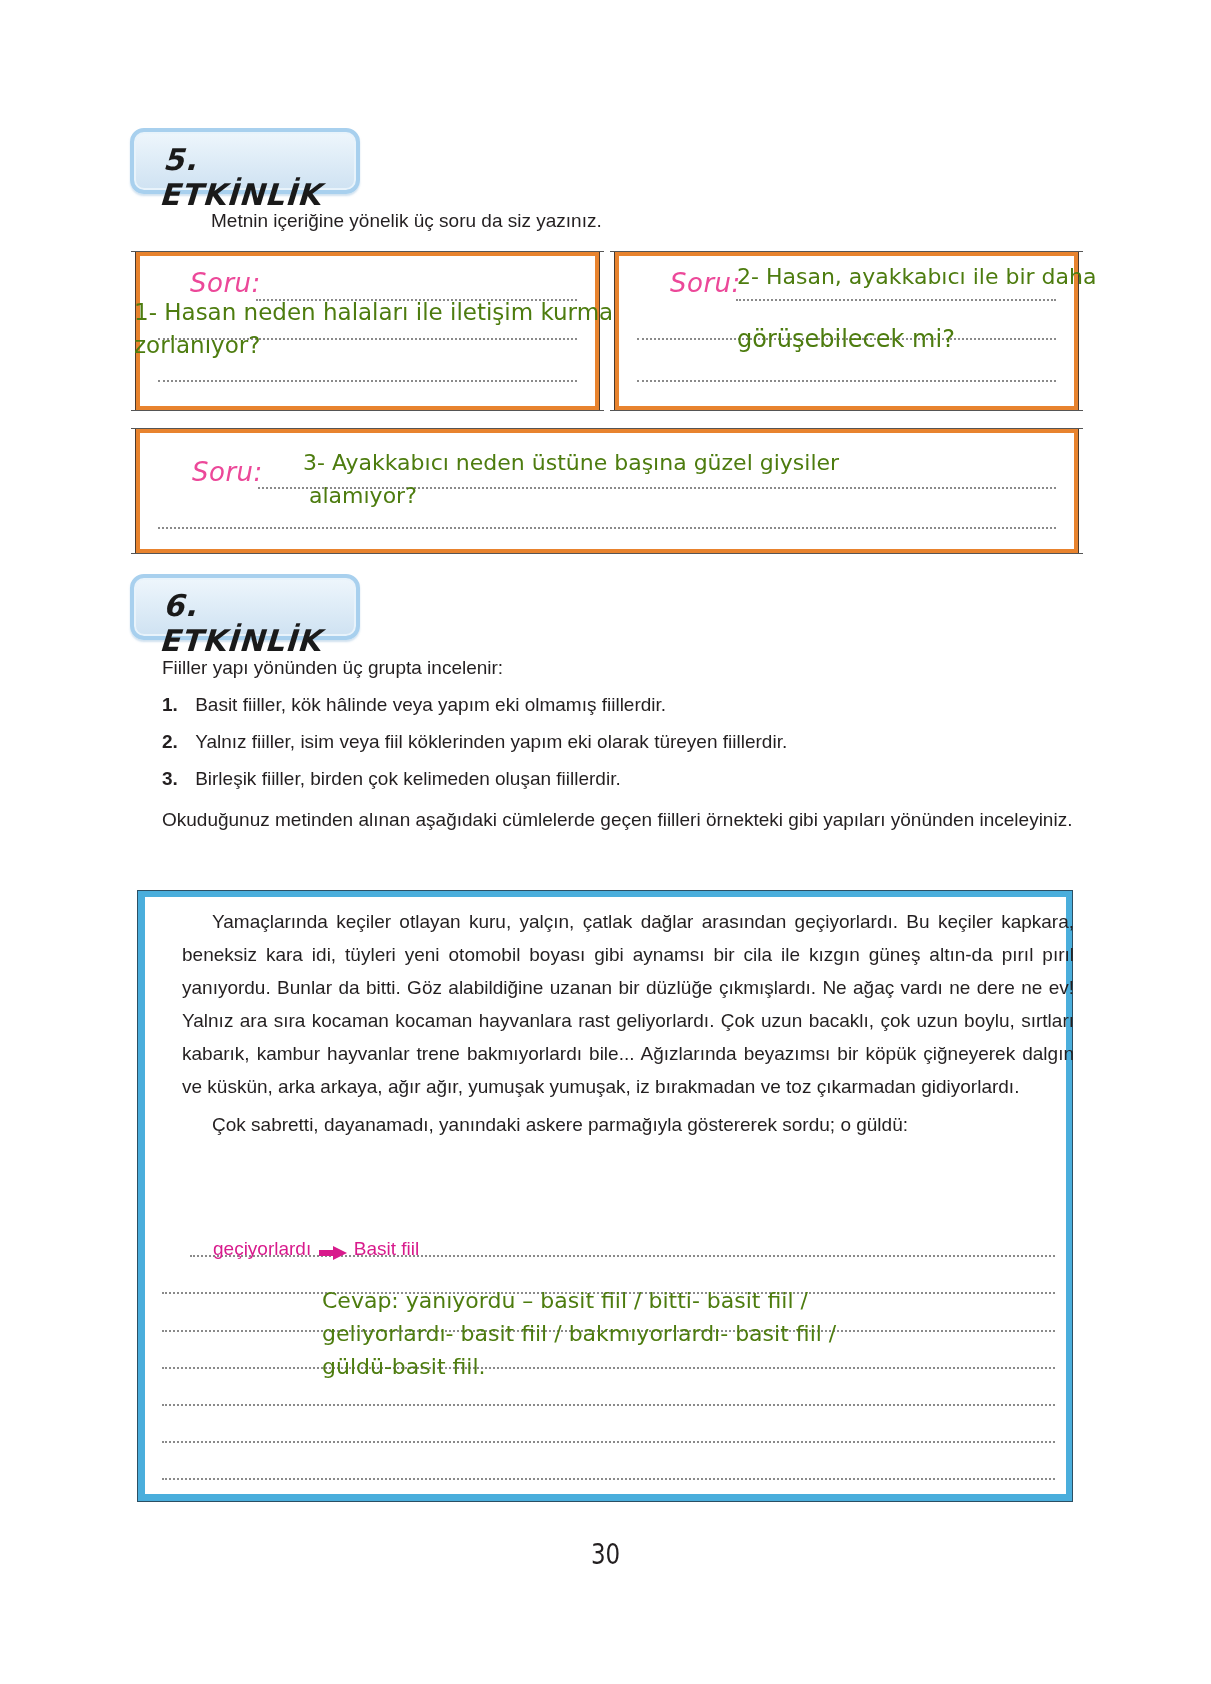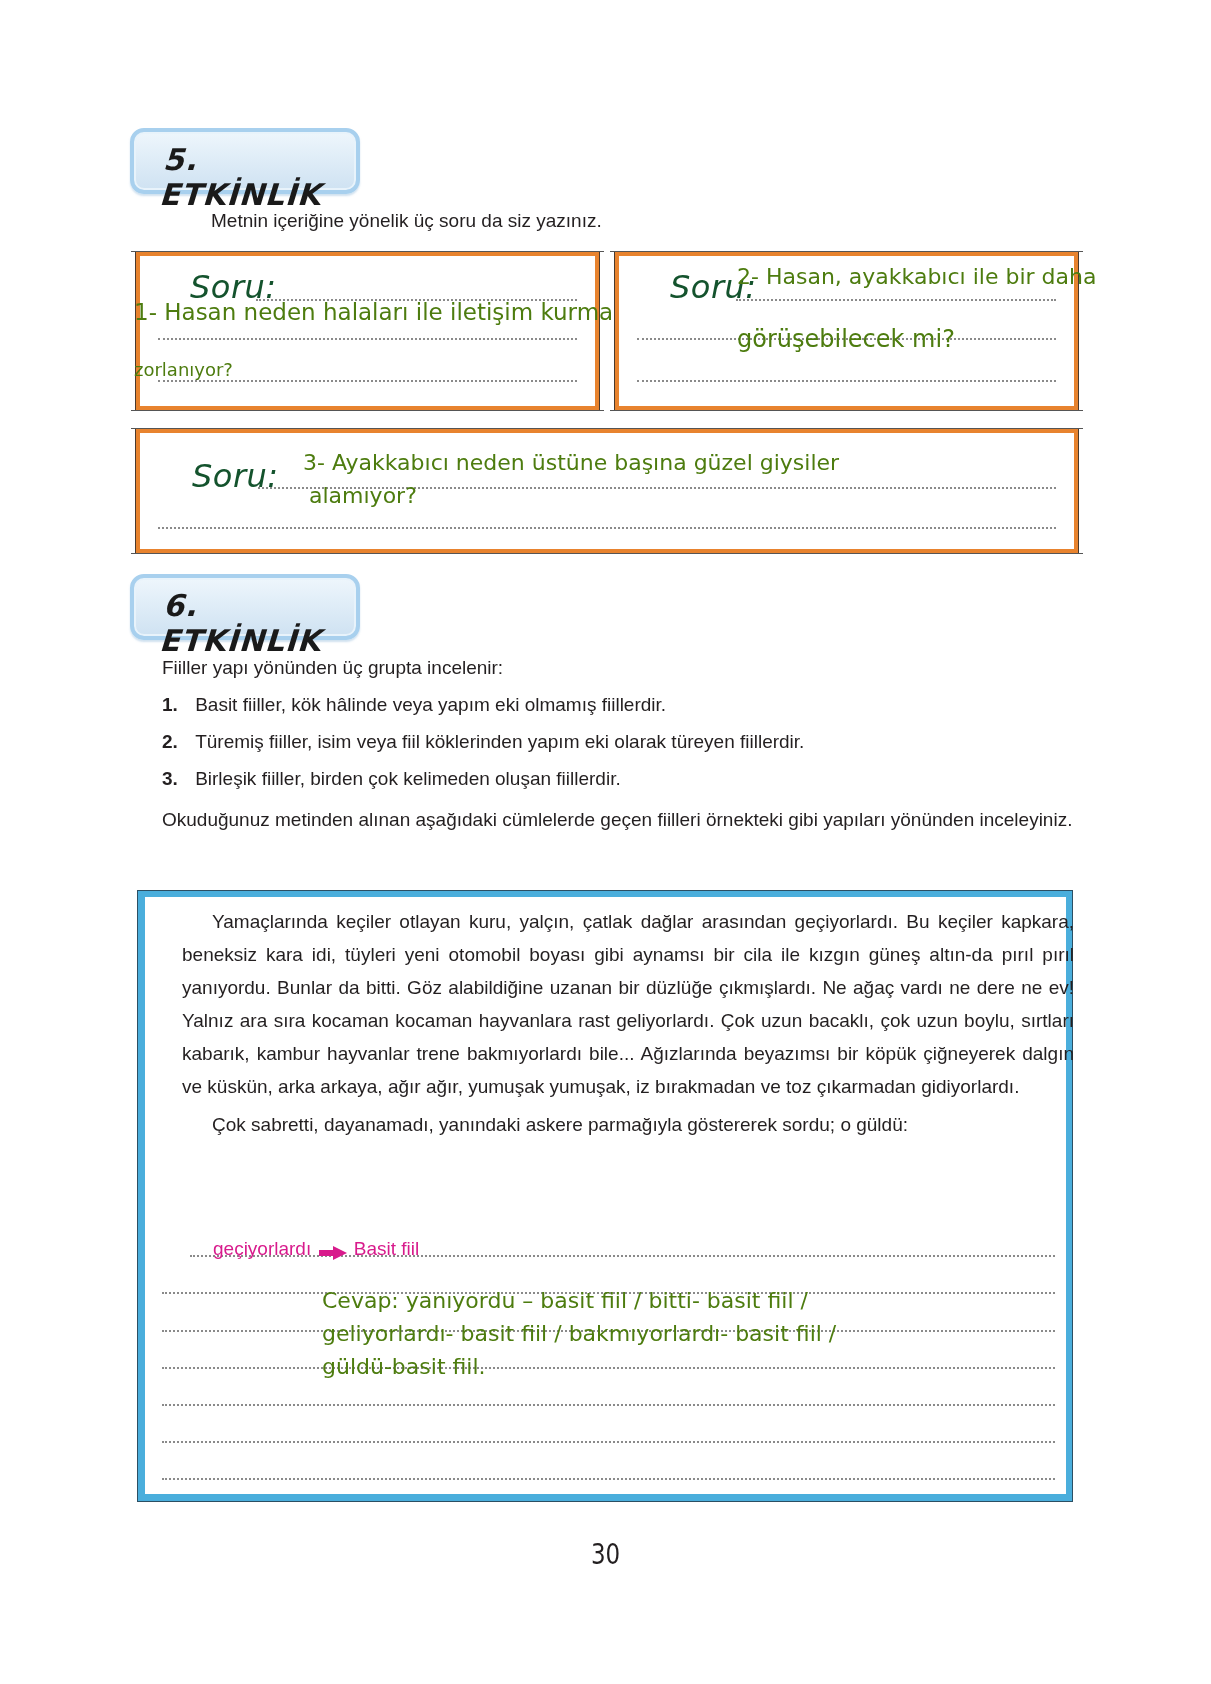--- a/index.html
+++ b/index.html
@@ -34,21 +34,21 @@
       box-sizing: border-box;
     }
     .qbox::before {
       content: ""; position: absolute; left: -9px; right: -9px; top: -5px; height: 1px; background: #555;
     }
     .qbox::after {
       content: ""; position: absolute; left: -9px; right: -9px; bottom: -5px; height: 1px; background: #555;
     }
     .soru {
       position: absolute; font-family: "DejaVu Sans", sans-serif; font-style: italic;
-      font-size: 32px; color: #14532d; letter-spacing: 0.5px;
+      font-size: 26px; color: #ec4899; letter-spacing: 0.5px;
     }
     .dots {
       position: absolute; height: 0; border-bottom: 2px dotted #8a8a8a;
     }
     .answer-red {
       position: absolute; font-family: "DejaVu Sans", sans-serif;
       color: #4d7c0f; font-size: 22px; line-height: 33px; white-space: nowrap;
     }
 
     
@@ -91,21 +91,21 @@
 
 <div class="abs body-text" style="left:174px; top:209px;margin-left:37px;">Metnin içeriğine yönelik üç soru da siz yazınız.</div>
 
 <div class="qbox" style="left:135px; top:251px; width:465px; height:160px;">
   <span class="soru" style="left:50px; top:12px;">Soru:</span>
   <div class="dots" style="left:116px; right:18px; top:43px;"></div>
   <div class="dots" style="left:18px; right:18px; top:82px;"></div>
   <div class="dots" style="left:18px; right:18px; top:124px;"></div>
 </div>
 <div class="answer-red" style="left:134px; top:296px; font-size:23px;">1- Hasan neden halaları ile iletişim kurmakta</div>
-<div class="answer-red" style="left:134px; top:329px; font-size:18px;margin-top:24px;">zorlanıyor?</div>
+<div class="answer-red" style="left:134px; top:329px; font-size:23px;">zorlanıyor?</div>
 
 <div class="qbox" style="left:614px; top:251px; width:465px; height:160px;">
   <span class="soru" style="left:51px; top:12px;">Soru:</span>
   <div class="dots" style="left:117px; right:18px; top:43px;"></div>
   <div class="dots" style="left:18px; right:18px; top:82px;"></div>
   <div class="dots" style="left:18px; right:18px; top:124px;"></div>
 </div>
 <div class="answer-red" style="left:737px; top:260px; font-size:22px;">2- Hasan, ayakkabıcı ile bir daha</div>
 <div class="answer-red" style="left:737px; top:291px; font-size:24px;margin-top:32px;">görüşebilecek mi?</div>
 
@@ -122,21 +122,21 @@
 </div>
 
 <div class="abs body-text" style="left:162px; top:656px;">Fiiller yapı yönünden üç grupta incelenir:</div>
 
 <div class="abs body-text" style="left:162px; top:693px;">
   <span class="num">1.</span>
   <span style="margin-left:12px;">Basit fiiller, kök hâlinde veya yapım eki olmamış fiillerdir.</span>
 </div>
 <div class="abs body-text" style="left:162px; top:730px;">
   <span class="num">2.</span>
-  <span style="margin-left:12px;">Türemiş fiiller, isim veya fiil köklerinden yapım eki olarak türeyen fiillerdir.</span>
+  <span style="margin-left:12px;">Yalnız fiiller, isim veya fiil köklerinden yapım eki olarak türeyen fiillerdir.</span>
 </div>
 <div class="abs body-text" style="left:162px; top:767px;">
   <span class="num">3.</span>
   <span style="margin-left:12px;">Birleşik fiiller, birden çok kelimeden oluşan fiillerdir.</span>
 </div>
 
 <div class="abs body-text" style="left:133px; top:804px; width:943px; text-indent:29px; text-align:justify; line-height:31px;">Okuduğunuz metinden alınan aşağıdaki cümlelerde geçen fiilleri örnekteki gibi yapıları yönünden inceleyiniz.</div>
 
 <div class="bluebox"></div>
 

